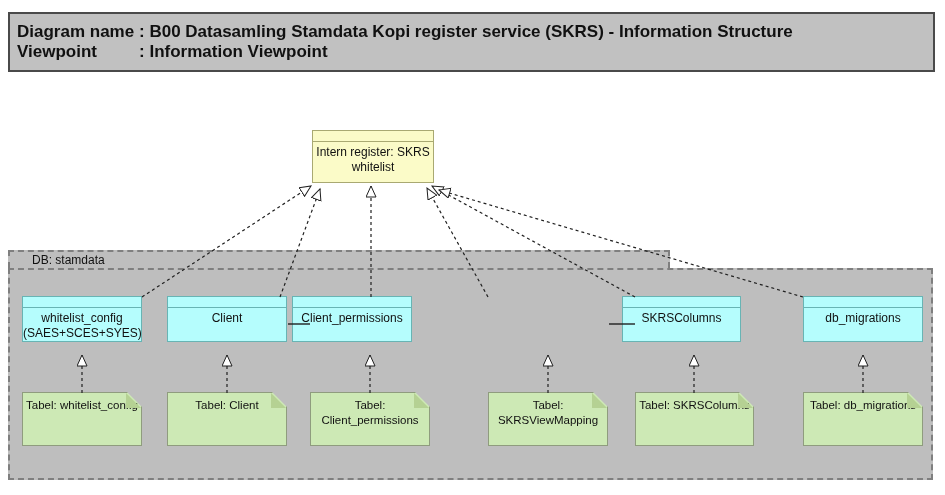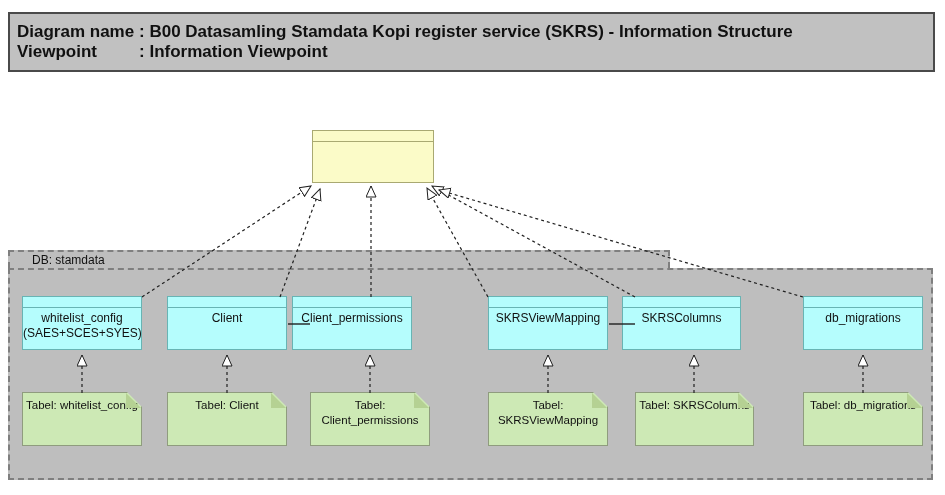--- a/index.html
+++ b/index.html
@@ -64,21 +64,21 @@
     border:1px solid var(--register_border);
     z-index:2;
   }
   .register .head{height:11px;border-bottom:1px solid var(--register_border);}
   .register .body{
     text-align:center;font-size:12px;line-height:15px;padding-top:3px;
   }
 
   
   .entity{
-    position:absolute;top:296px;height:54px;width:120px;
+    position:absolute;top:296px;height:46px;width:120px;
     background:var(--entity_fill);
     border:1px solid var(--entity_border);
     z-index:2;
   }
   .entity .head{height:11px;border-bottom:1px solid var(--entity_border);}
   .entity .body{
     text-align:center;font-size:12px;line-height:15px;padding-top:3px;
   }
 
   
@@ -125,37 +125,34 @@
     </div>
   </div>
 
   <div class="group-tab">
     <span>DB: stamdata</span>
   </div>
   <div class="group-body"></div>
 
   <div class="register">
     <div class="head"></div>
+    <div class="body">Intern register: SKRS whitelist</div>
   </div>
 
   <div class="entity" style="left:22px;">
     <div class="head"></div>
     <div class="body">whitelist_config (SAES+SCES+SYES)</div>
   </div>
   <div class="entity" style="left:167px;">
     <div class="head"></div>
     <div class="body">Client</div>
   </div>
   <div class="entity" style="left:292px;">
     <div class="head"></div>
     <div class="body">Client_permissions</div>
-  </div>
-  <div class="entity" style="left:488px;">
-    <div class="head"></div>
-    <div class="body">SKRSViewMapping</div>
   </div>
   <div class="entity" style="left:622px;width:119px;">
     <div class="head"></div>
     <div class="body">SKRSColumns</div>
   </div>
   <div class="entity" style="left:803px;">
     <div class="head"></div>
     <div class="body">db_migrations</div>
   </div>
 

